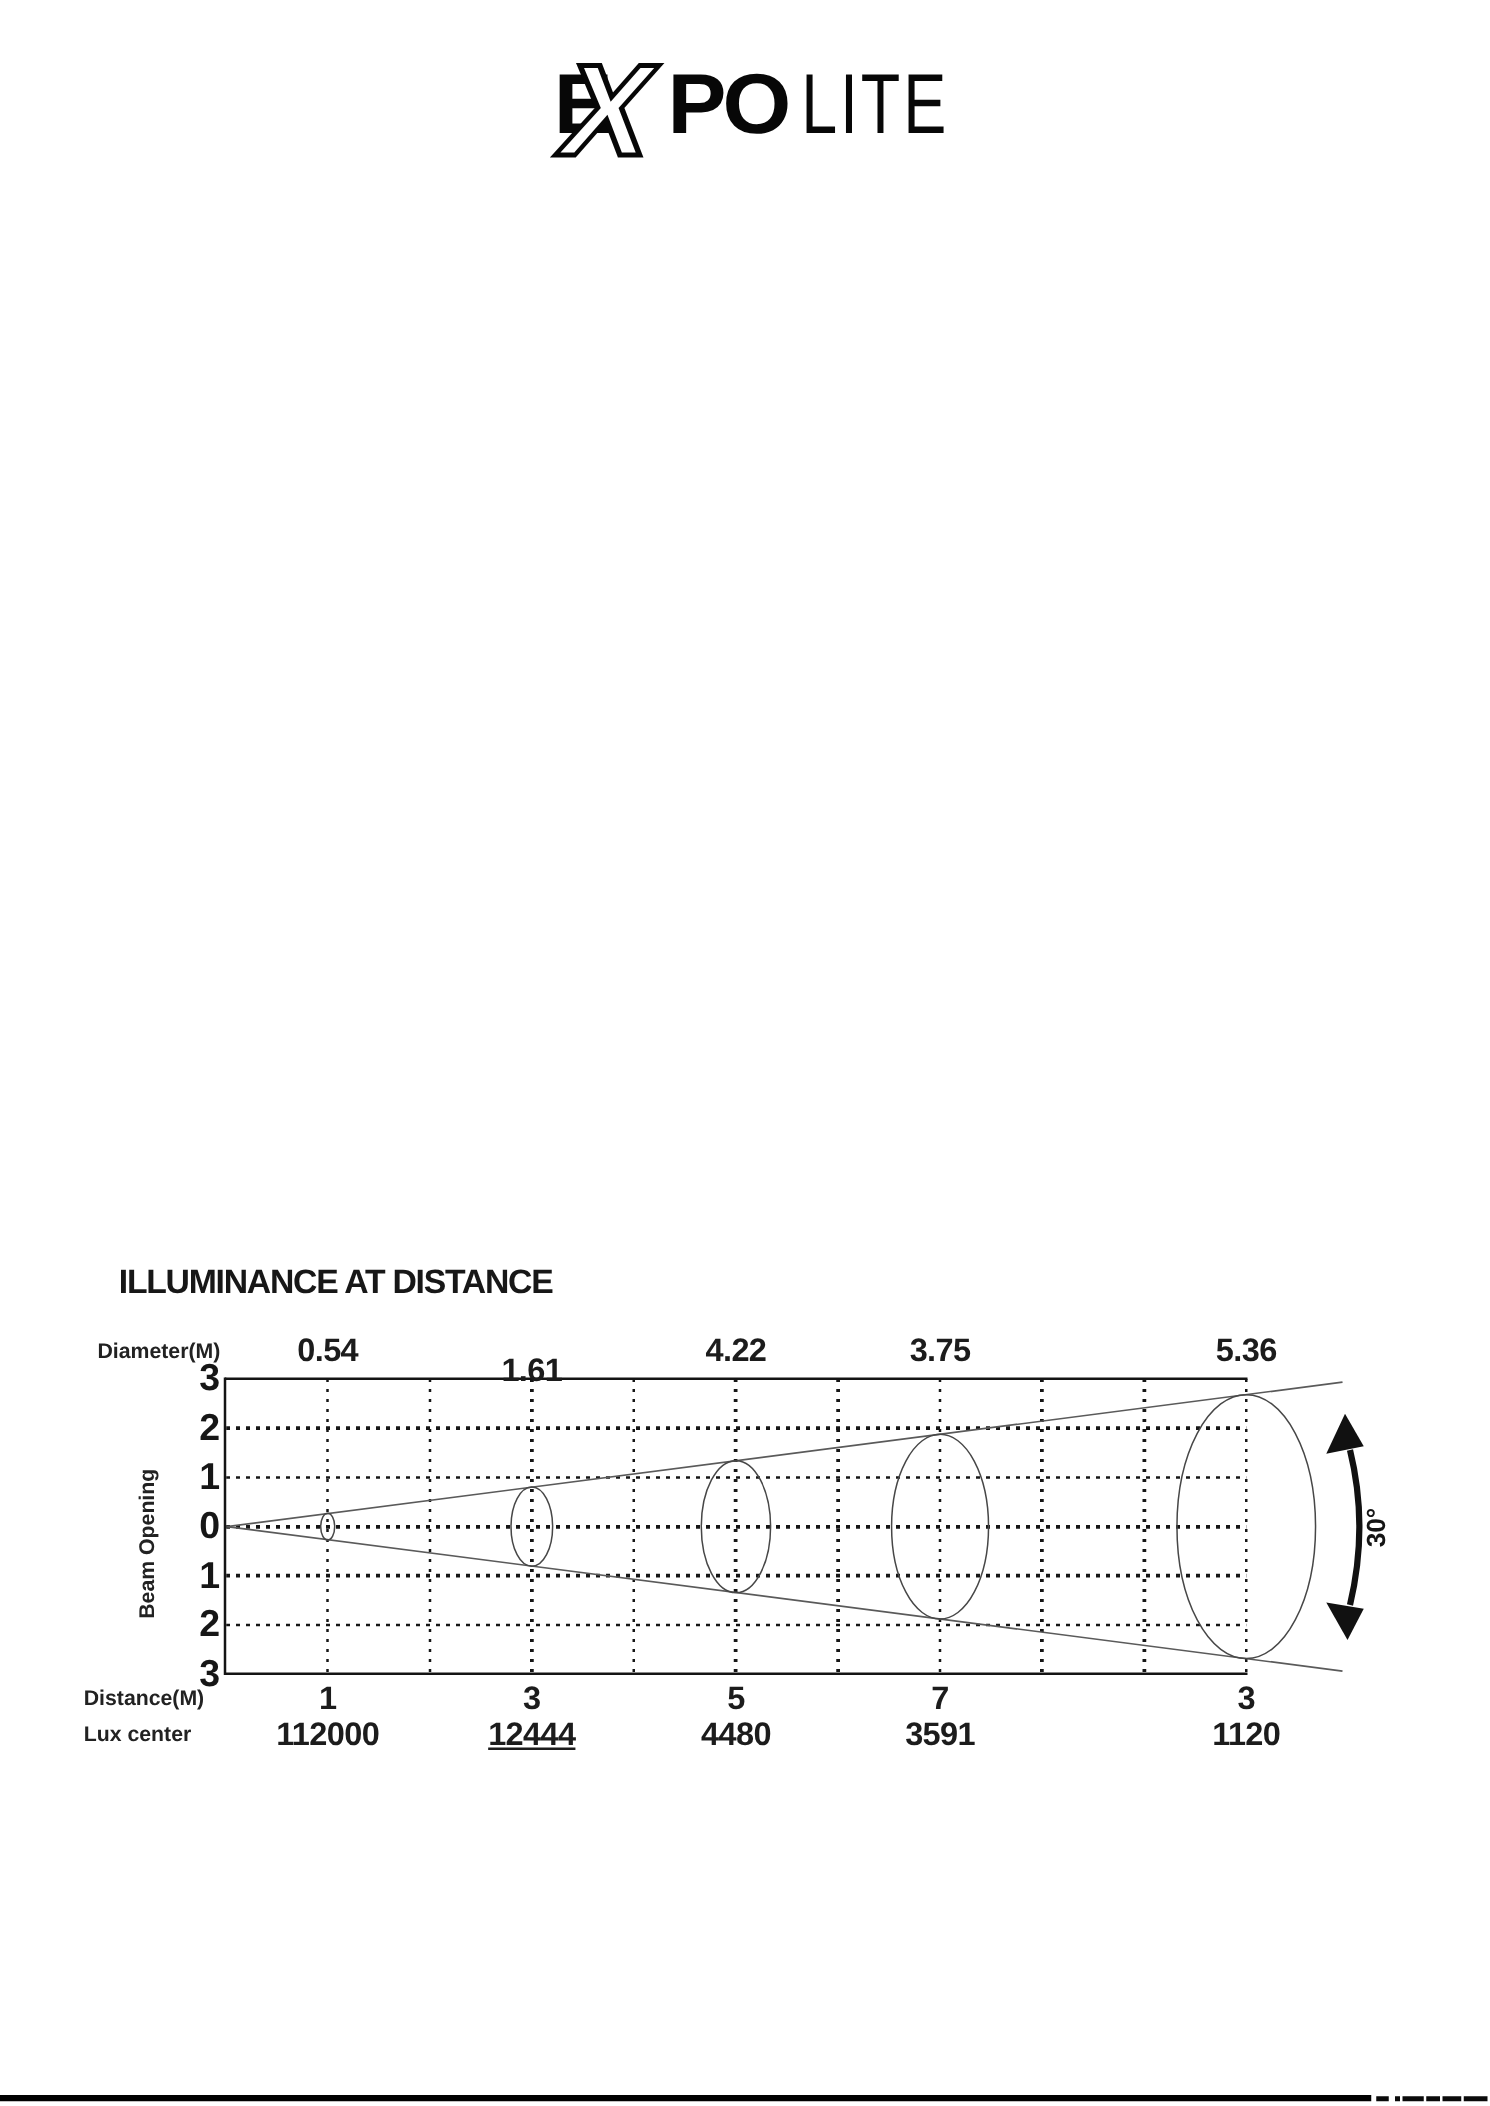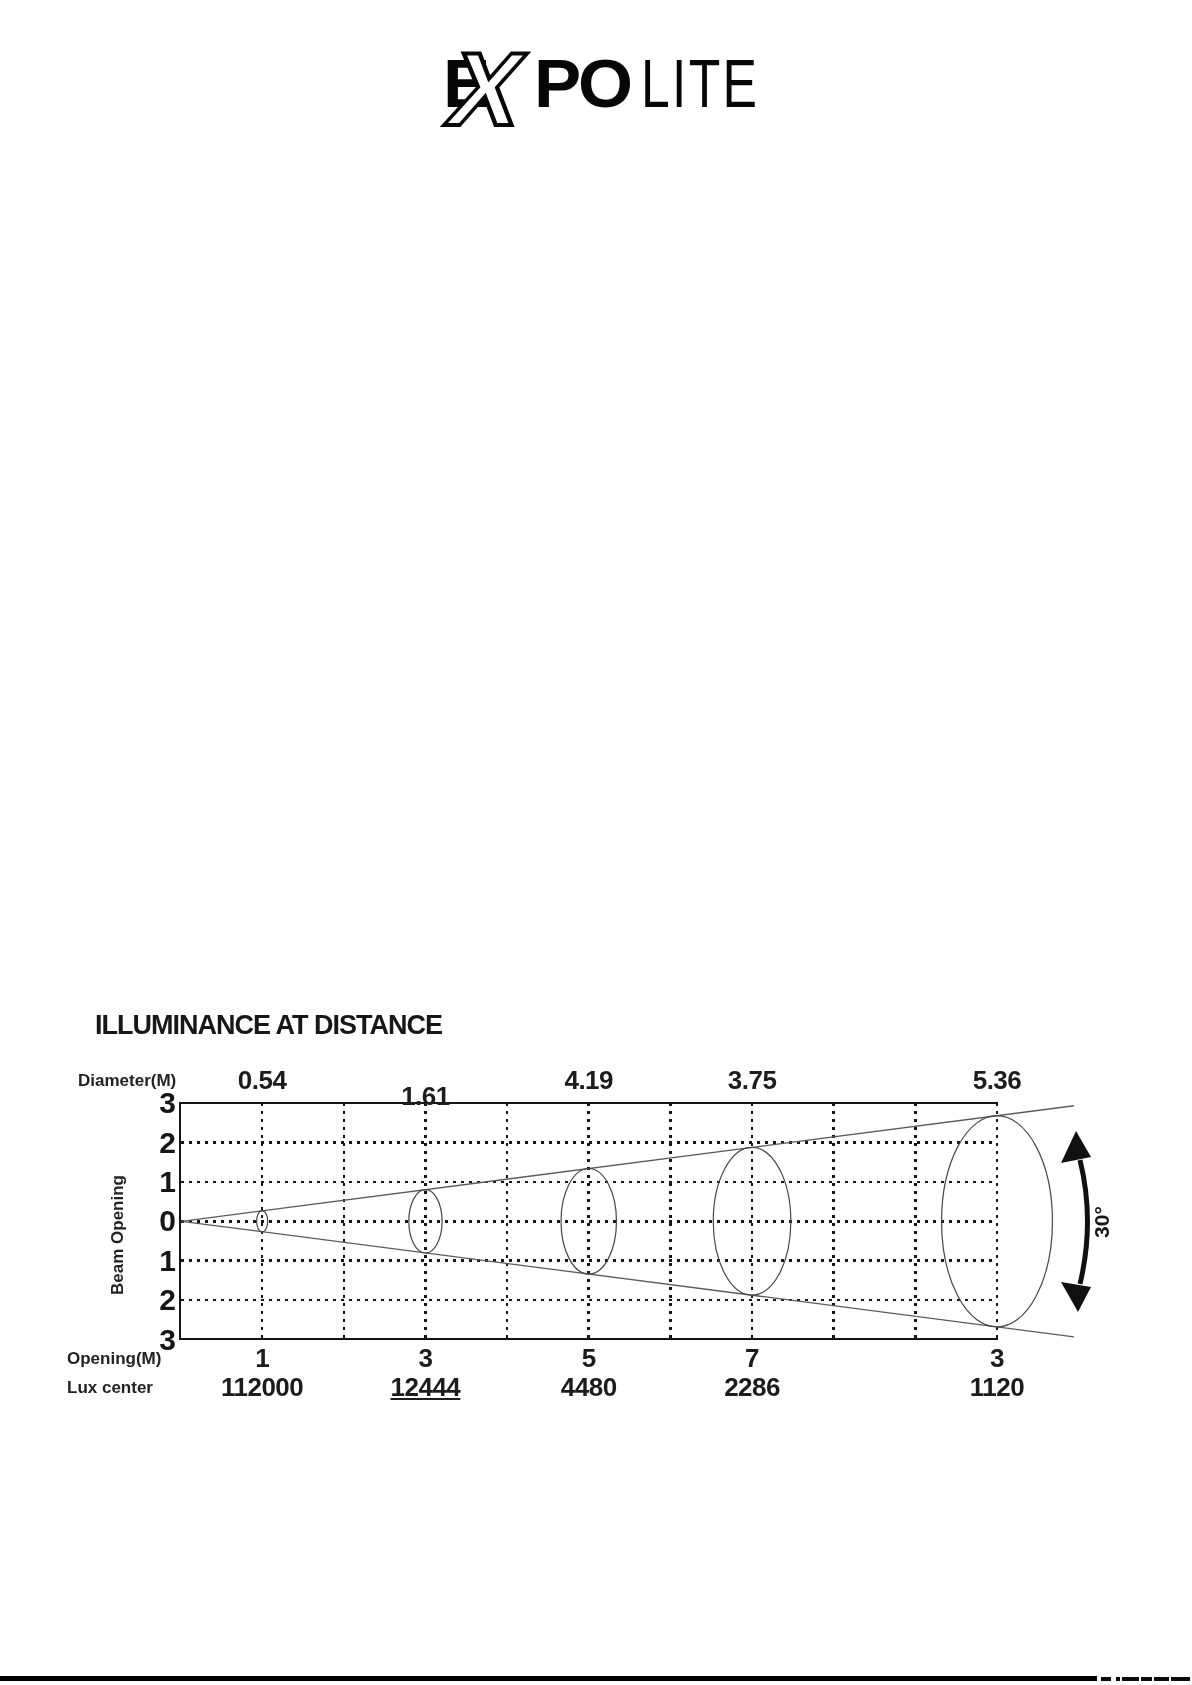--- a/index.html
+++ b/index.html
@@ -50,21 +50,21 @@
 <div>
   <span class="logo-part lg-heavy" style="left:443px;top:49px;">E</span>
   <span class="logo-part lg-x" style="left:452px;top:37px;">X</span>
   <span class="logo-part lg-heavy" style="left:534px;top:49px;">PO</span>
   <span class="logo-part lg-light" style="left:641px;top:49px;">LITE</span>
 </div>
 
 <div class="chart-title">ILLUMINANCE AT DISTANCE</div>
 
 <div class="row-label" style="left:78px;top:1071px;">Diameter(M)</div>
-<div class="row-label" style="left:67px;top:1349px;">Opening(M)</div>
+<div class="row-label" style="left:67px;top:1349px;">Distance(M)</div>
 <div class="row-label" style="left:67px;top:1378px;">Lux center</div>
 <div class="v-rotated" style="left:118px;top:1235px;font-size:17px;">Beam Opening</div>
 <div class="beam-angle" style="left:1102px;top:1222px;">30°</div>
 
 <div id="chart-layer">
     <div class="ytick" style="left: 130px; top: 1087.1px;">3</div>
     <div class="ytick" style="left: 130px; top: 1126.5px;">2</div>
     <div class="ytick" style="left: 130px; top: 1165.9px;">1</div>
     <div class="ytick" style="left: 130px; top: 1205.3px;">0</div>
     <div class="ytick" style="left: 130px; top: 1244.7px;">1</div>
@@ -87,26 +87,26 @@
     <div class="grid-v" style="left: 995.7px; top: 1103px; height: 236.5px;"></div>
     <div class="border-line" style="left: 179.5px; top: 1102px; width: 818px; height: 2.2px;"></div>
     <div class="border-line" style="left: 179.5px; top: 1338.3px; width: 818px; height: 2.2px;"></div>
     <div class="border-line" style="left: 179.3px; top: 1102px; width: 2.2px; height: 238px;"></div>
     <div class="num-val" style="left: 192.15px; top: 1066px;">0.54</div>
     <div class="num-val" style="left: 192.15px; top: 1344px;">1</div>
     <div class="num-val" style="left: 192.15px; top: 1373px;">112000</div>
     <div class="num-val" style="left: 355.45px; top: 1066px; margin-top: 16px;">1.61</div>
     <div class="num-val" style="left: 355.45px; top: 1344px;">3</div>
     <div class="num-val" style="left: 355.45px; top: 1373px; text-decoration: underline;">12444</div>
-    <div class="num-val" style="left: 518.75px; top: 1066px;">4.19</div>
+    <div class="num-val" style="left: 518.75px; top: 1066px;">4.22</div>
     <div class="num-val" style="left: 518.75px; top: 1344px;">5</div>
     <div class="num-val" style="left: 518.75px; top: 1373px;">4480</div>
     <div class="num-val" style="left: 682.05px; top: 1066px;">3.75</div>
     <div class="num-val" style="left: 682.05px; top: 1344px;">7</div>
-    <div class="num-val" style="left: 682.05px; top: 1373px;">2286</div>
+    <div class="num-val" style="left: 682.05px; top: 1373px;">3591</div>
     <div class="num-val" style="left: 927px; top: 1066px;">5.36</div>
     <div class="num-val" style="left: 927px; top: 1344px;">3</div>
     <div class="num-val" style="left: 927px; top: 1373px;">1120</div>
   </div>
 
 <svg id="beam-svg" width="1192" height="1685" viewBox="0 0 1192 1685">
     <line x1="181.5" y1="1221.3" x2="1074" y2="1105.737939914163" stroke="#5a5a5a" stroke-width="1.3"></line>
     <line x1="181.5" y1="1221.3" x2="1074" y2="1336.862060085837" stroke="#5a5a5a" stroke-width="1.3"></line>
     <ellipse cx="262.15" cy="1221.3" rx="5.58495" ry="10.638" fill="none" stroke="#474747" stroke-width="1.2"></ellipse>
     <ellipse cx="425.45000000000005" cy="1221.3" rx="16.651425000000003" ry="31.717000000000002" fill="none" stroke="#474747" stroke-width="1.2"></ellipse>

